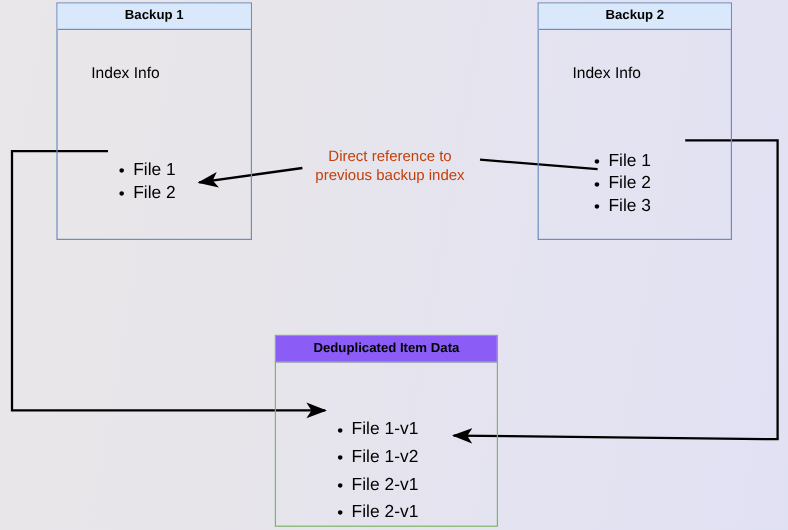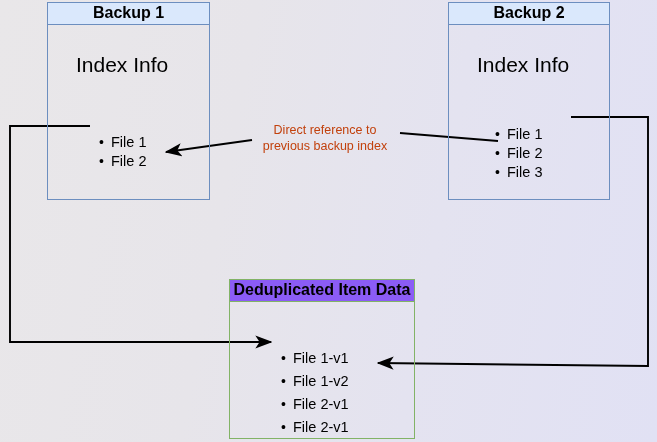--- a/index.html
+++ b/index.html
@@ -37,41 +37,41 @@
     flex-direction: column;
   }
   .node.green {
     border-color: #82b366;
   }
   .node-header {
     box-sizing: border-box;
     height: 22px;
     line-height: 20px;
     text-align: center;
-    font-size: 16px;
+    font-size: 11px;
     font-weight: bold;
     color: #000;
     background: #dae8fc;
     border-bottom: 1.6px solid #6c8ebf;
   }
   .node.green > .node-header {
     background: #8b5cf6;
     border-bottom-color: #82b366;
   }
   .node-body {
     position: relative;
     flex: 1 1 auto;
   }
 
   
   .index-label {
     position: absolute;
     left: 28px;
     top: 28px;
-    font-size: 21px;
+    font-size: 13px;
     color: #000;
     white-space: nowrap;
   }
   .file-list {
     position: absolute;
     margin: 0;
     padding: 0 0 0 18px;
     list-style: none;
     font-size: 14.5px;
     color: #000;

